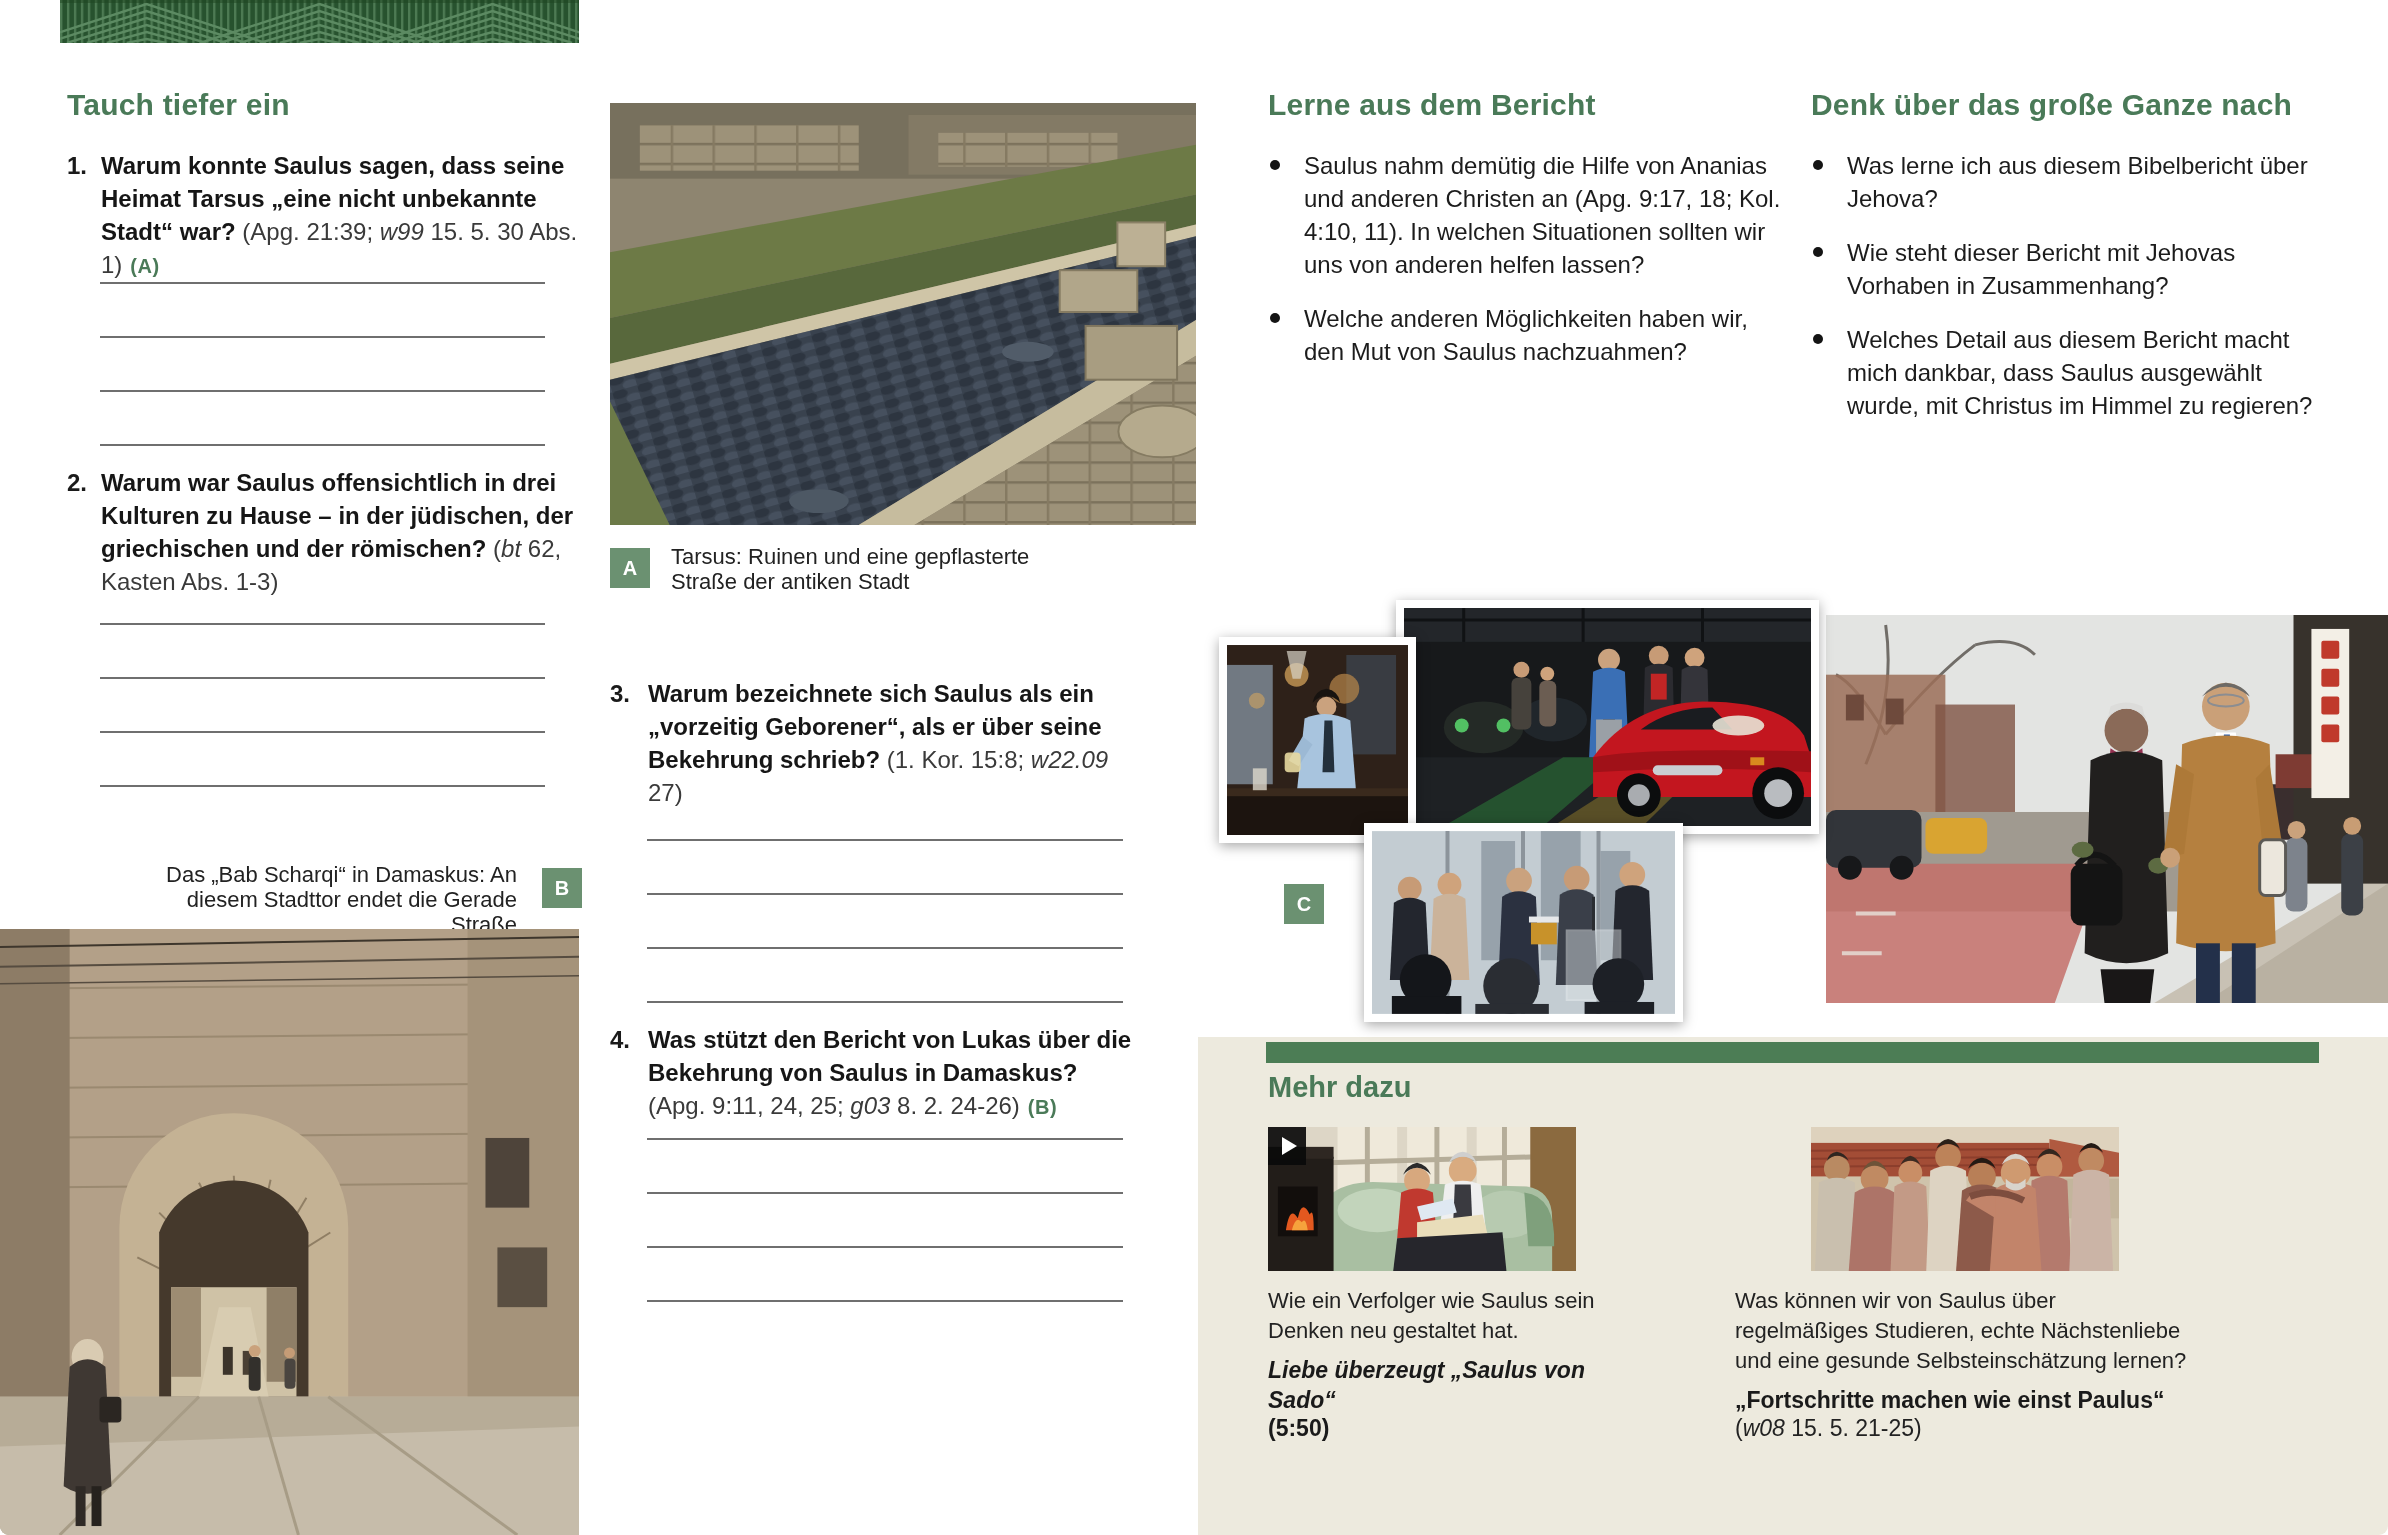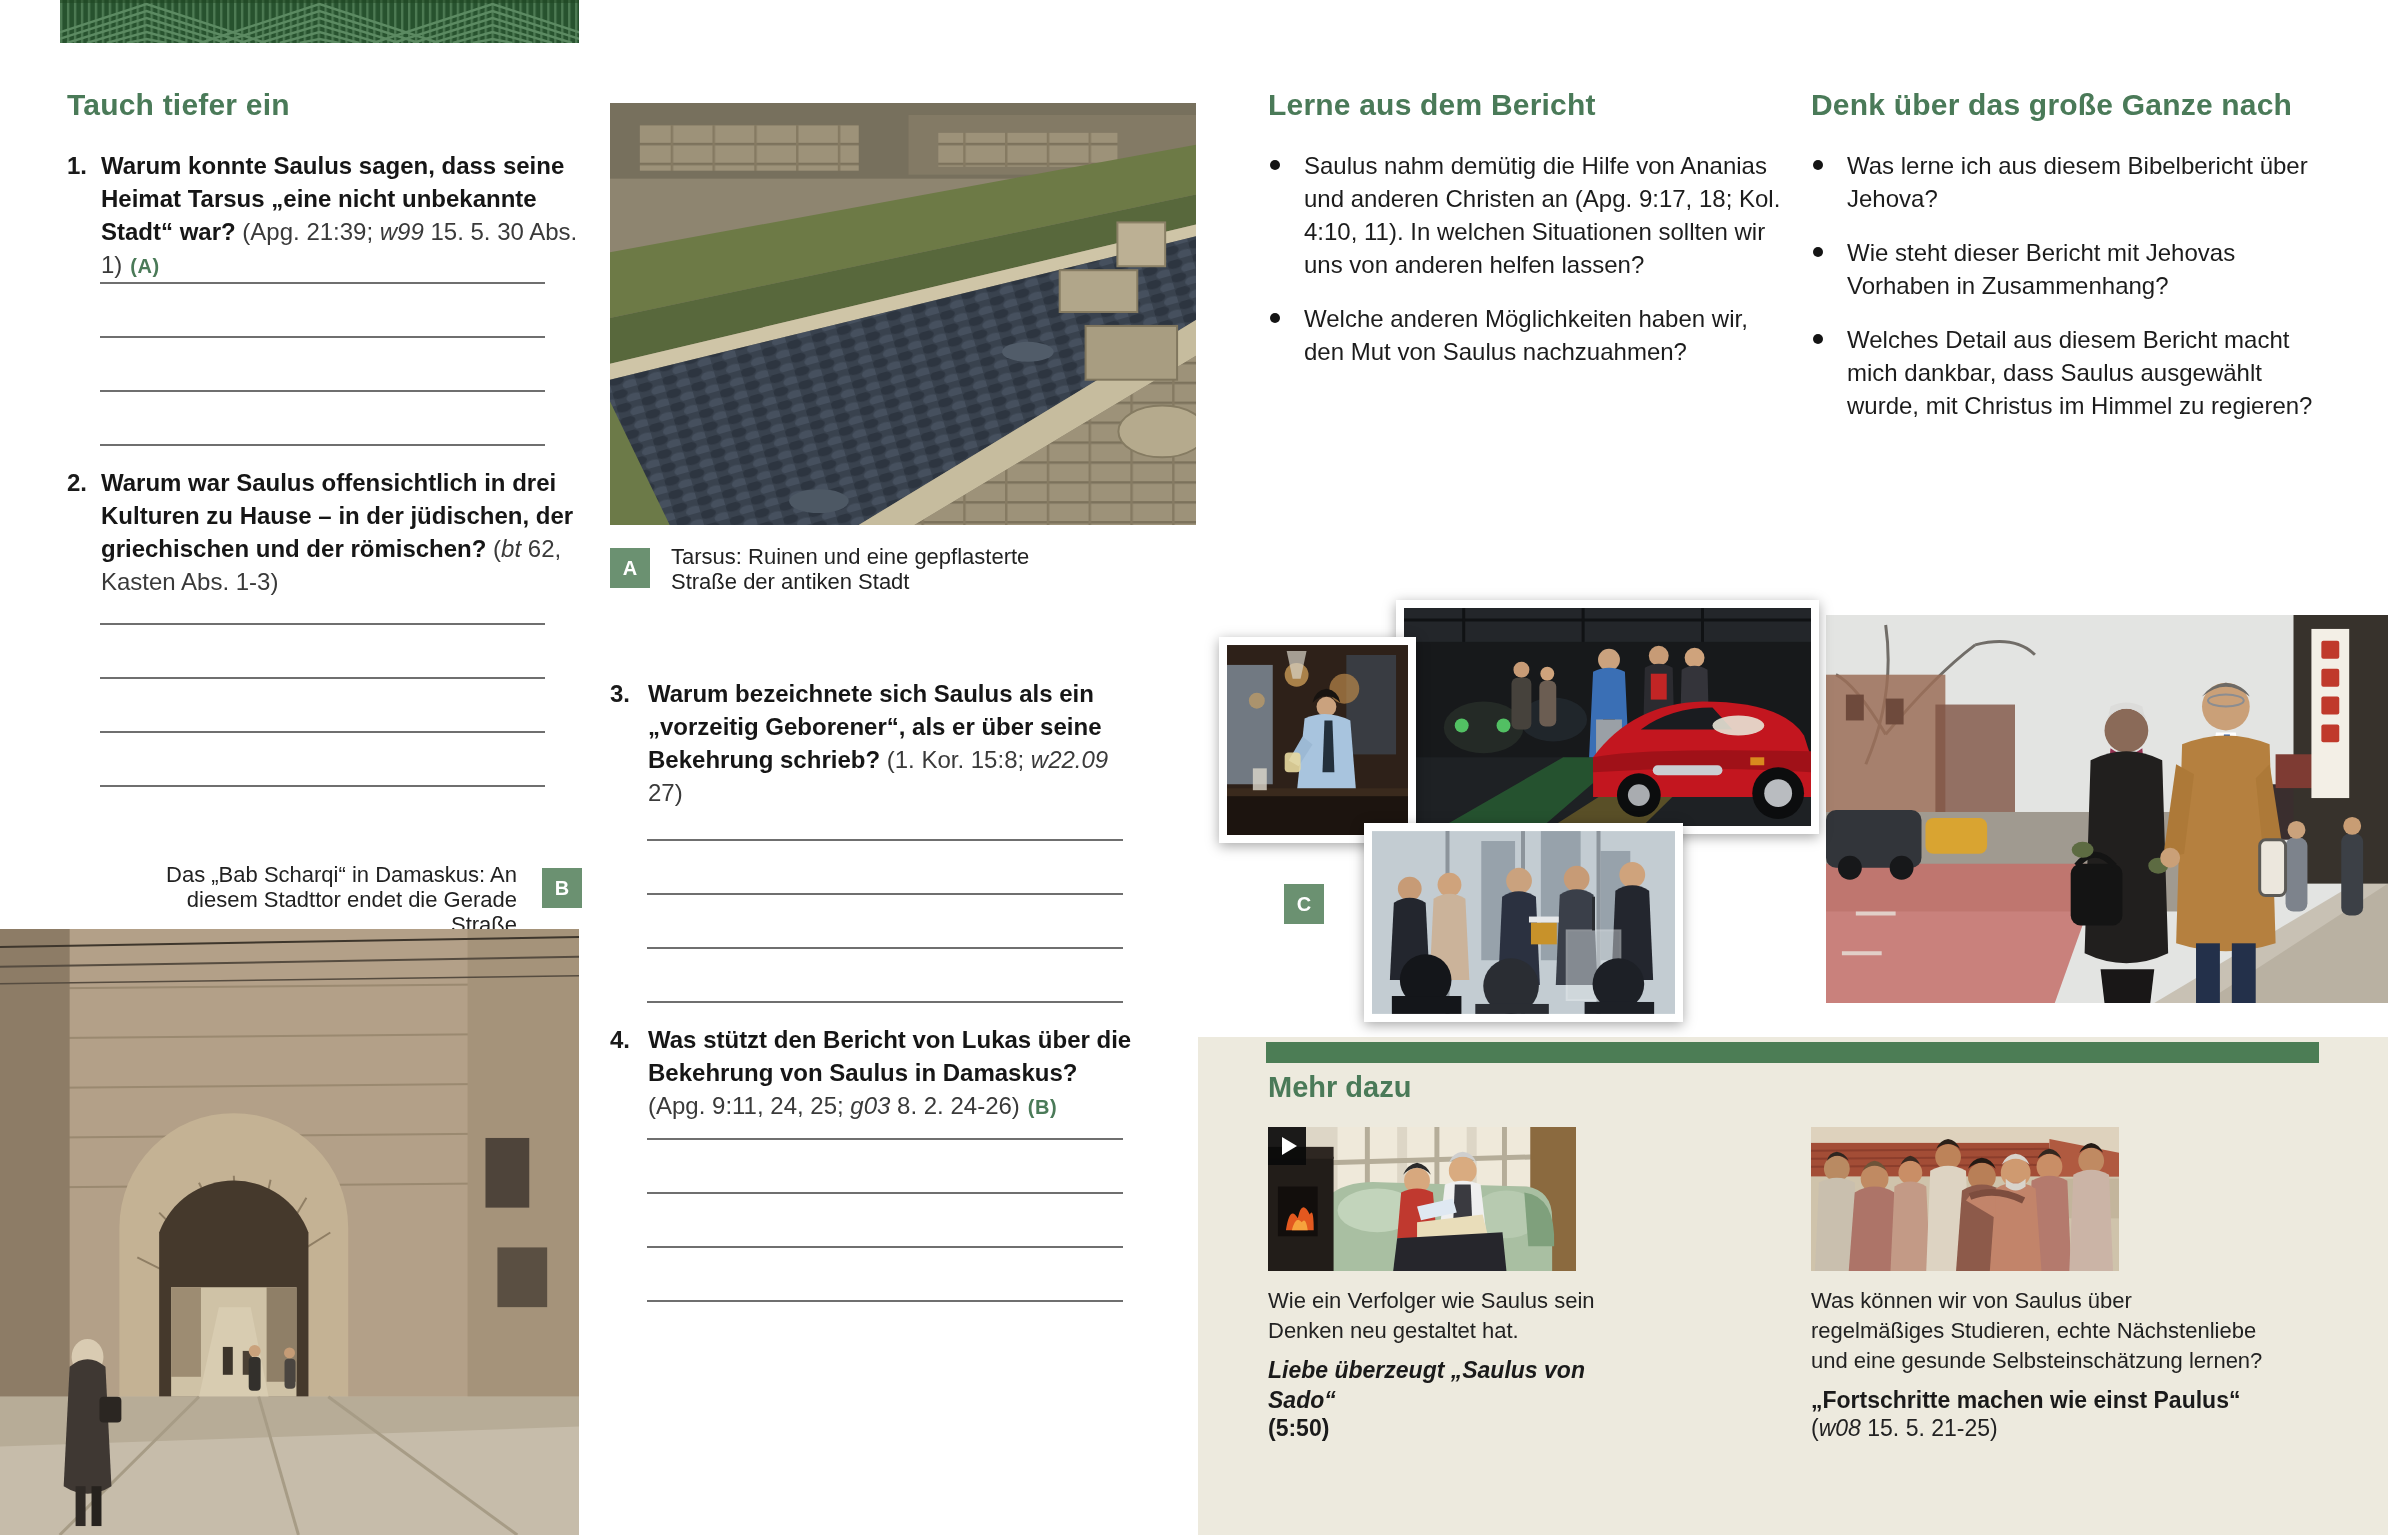--- a/index.html
+++ b/index.html
@@ -1,17 +1,17 @@
 <!DOCTYPE html>
 <html><head>
 <meta charset="utf-8">
 <style>
   html,body{margin:0;padding:0;background:#fff;}
   .page{position:relative;width:2388px;height:1535px;background:#fff;overflow:hidden;
-        font-family:"Liberation Sans","DejaVu Sans",sans-serif;color:#1a1a1a;}
+        font-family:"Liberation Sans","DejaVu Sans",sans-serif;color:#1a1a1a;border-radius:9px;}
   .abs{position:absolute;}
 
   
   .ghead{font-size:30px;font-weight:700;color:#4a7a58;letter-spacing:0.2px;}
 
   
   .q{display:flex;font-size:24px;line-height:33px;}
   .qnum{flex:none;width:34px;font-weight:700;}
   .qtext{margin:0;}
   .qtext b{font-weight:700;color:#161616;}
@@ -537,20 +537,20 @@
         <circle cx="206" cy="46" r="15" fill="#cf9a70"></circle>
           <path d="M186,62 Q206,50 226,62 L232,145 L180,145 Z" fill="#c2846a"></path>
         <path d="M192,38 Q206,26 220,38 Q216,28 206,27 Q196,28 192,38 Z" fill="#d8d4cc"></path>
         <path d="M196,52 Q206,62 216,52 L216,60 Q206,68 196,60 Z" fill="#d8d4cc"></path>
         <path d="M186,66 Q166,58 156,74 L186,92 Z" fill="#c2846a"></path>
         <path d="M160,70 Q186,60 214,74" stroke="#7d4d3e" stroke-width="7" fill="none"></path>
       </g>
     </svg>
   </div>
 
-  <div class="abs" style="left:1811px;top:1286px;width:458px;">
+  <div class="abs" style="left:1735px;top:1286px;width:458px;">
     <div class="mcap">Was können wir von Saulus über regelmäßiges Studieren, echte Nächstenliebe und eine gesunde Selbsteinschätzung lernen?</div>
     <div class="mtitle-a">„Fortschritte machen wie einst Paulus“</div>
     <div class="mref"><span>(</span><i>w08</i><span> 15. 5. 21-25)</span></div>
   </div>
 
 </div>
 
 
 </body></html>

